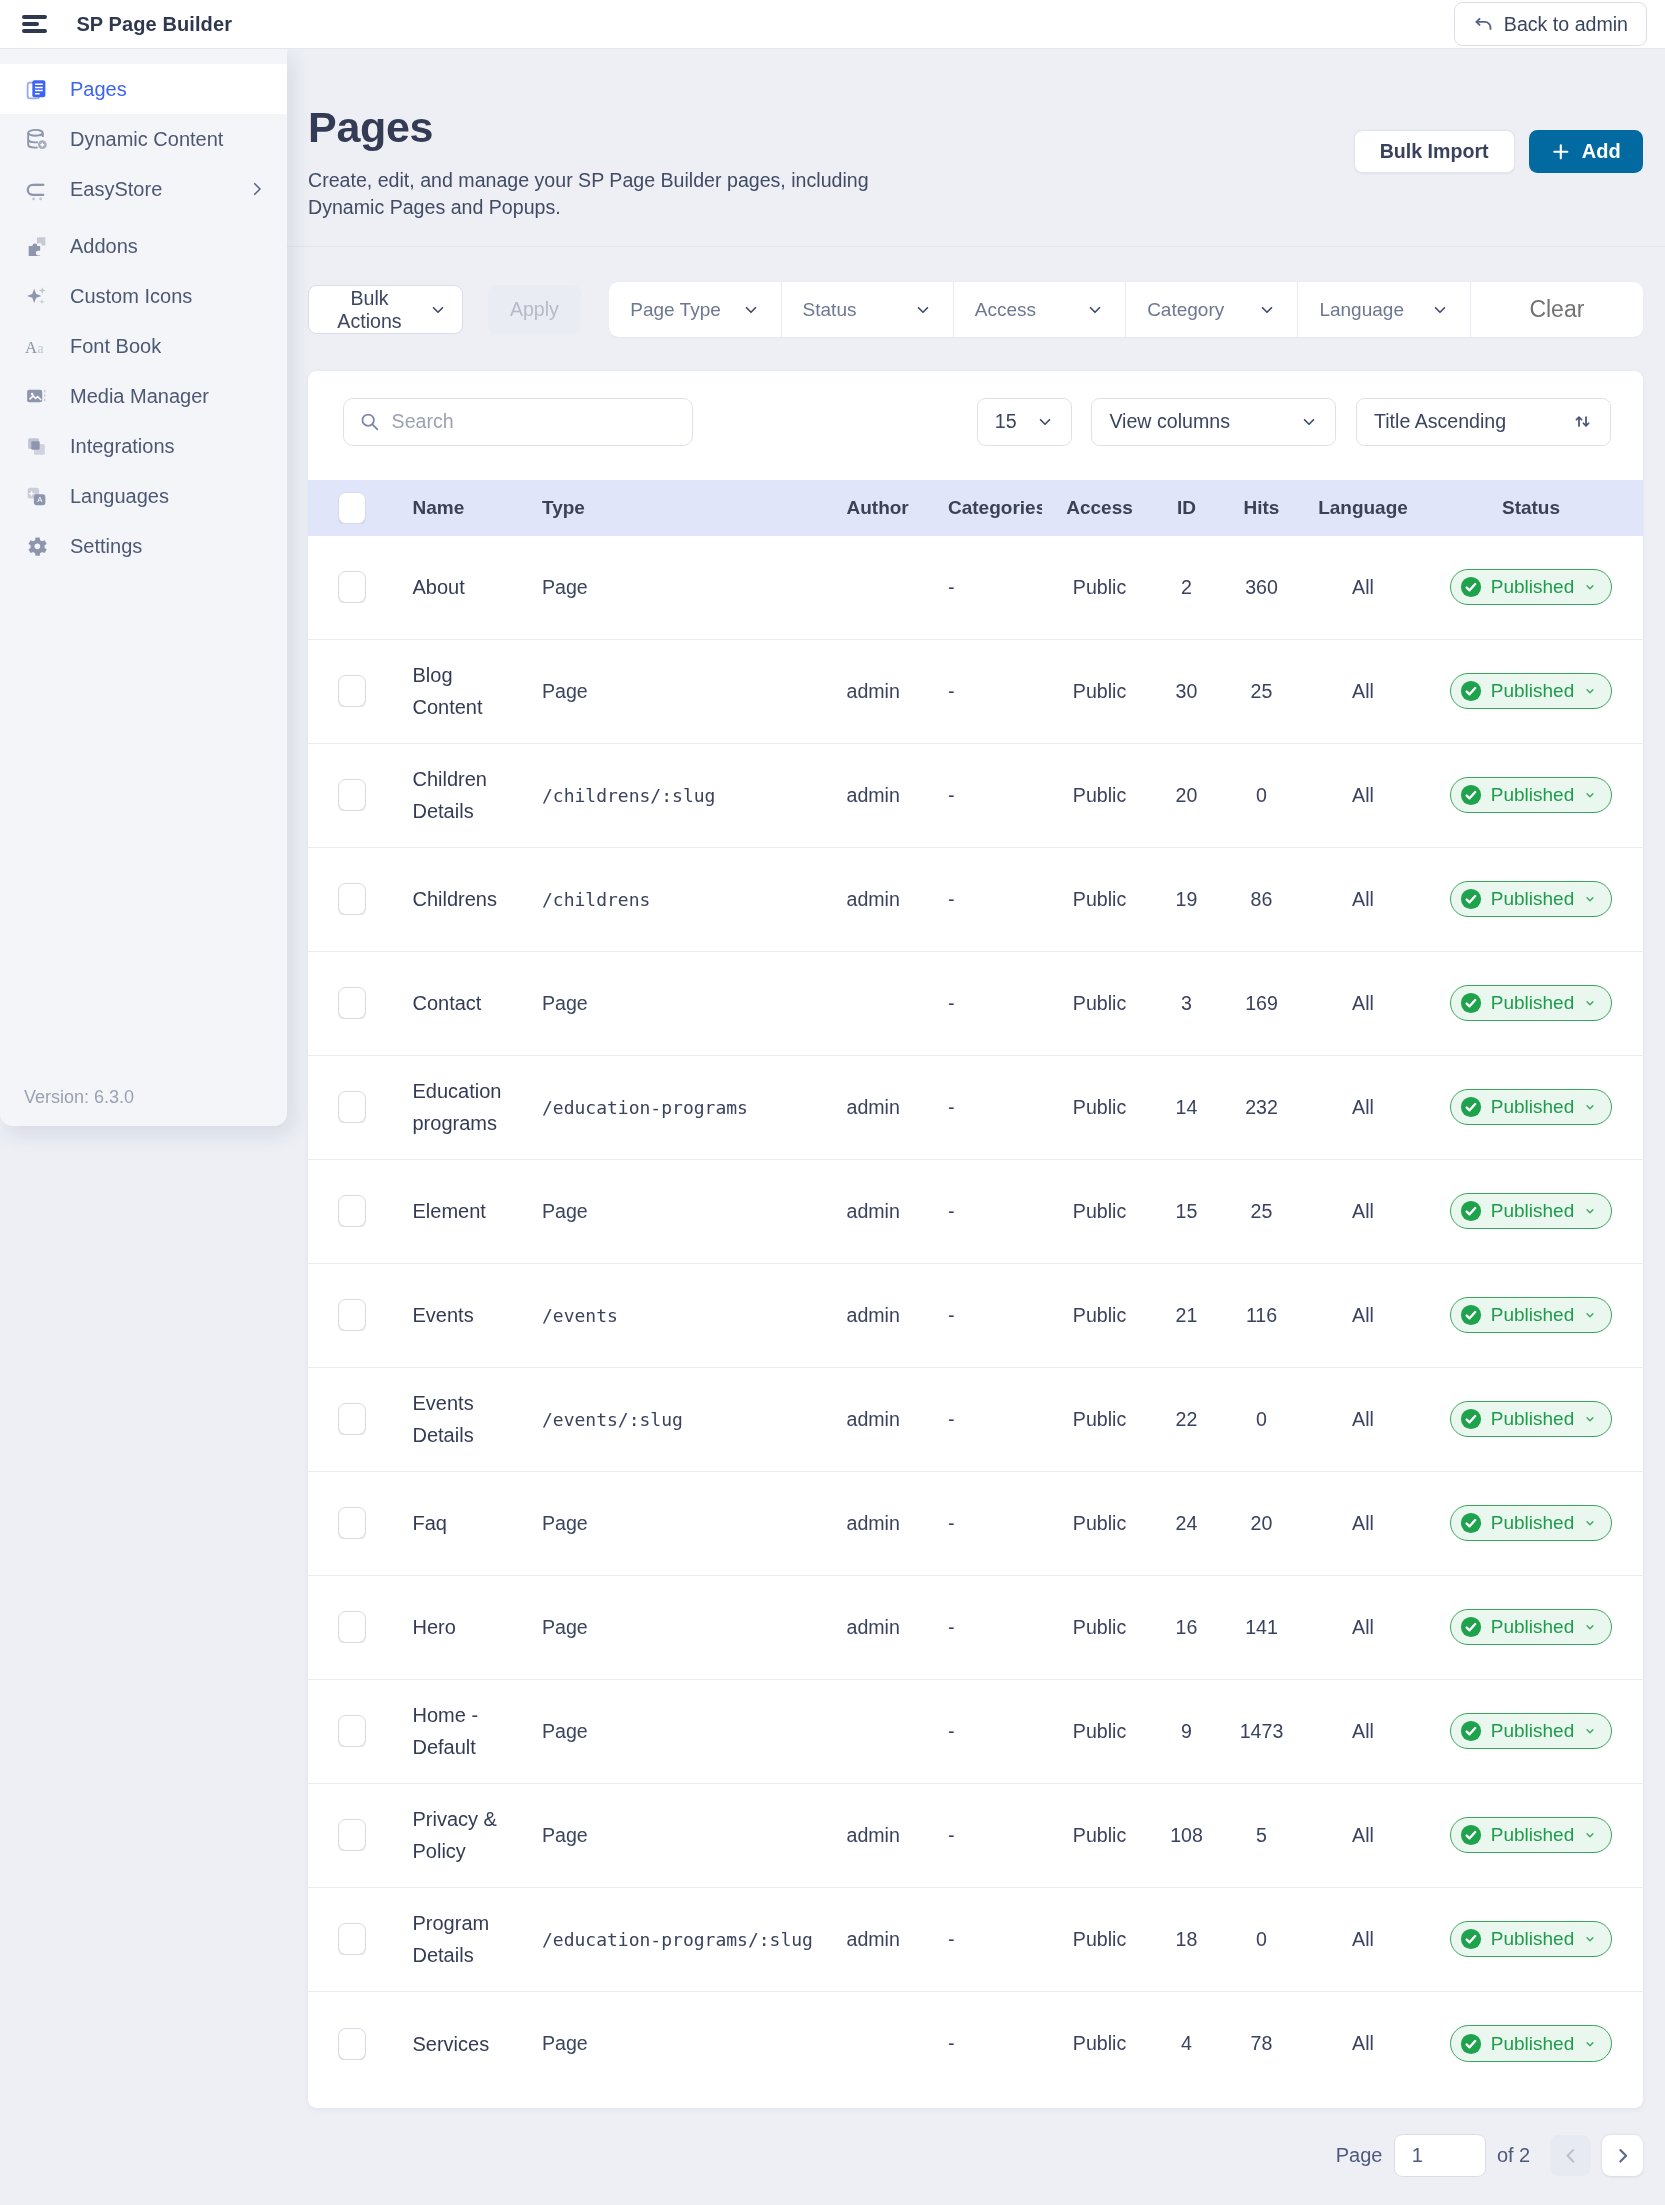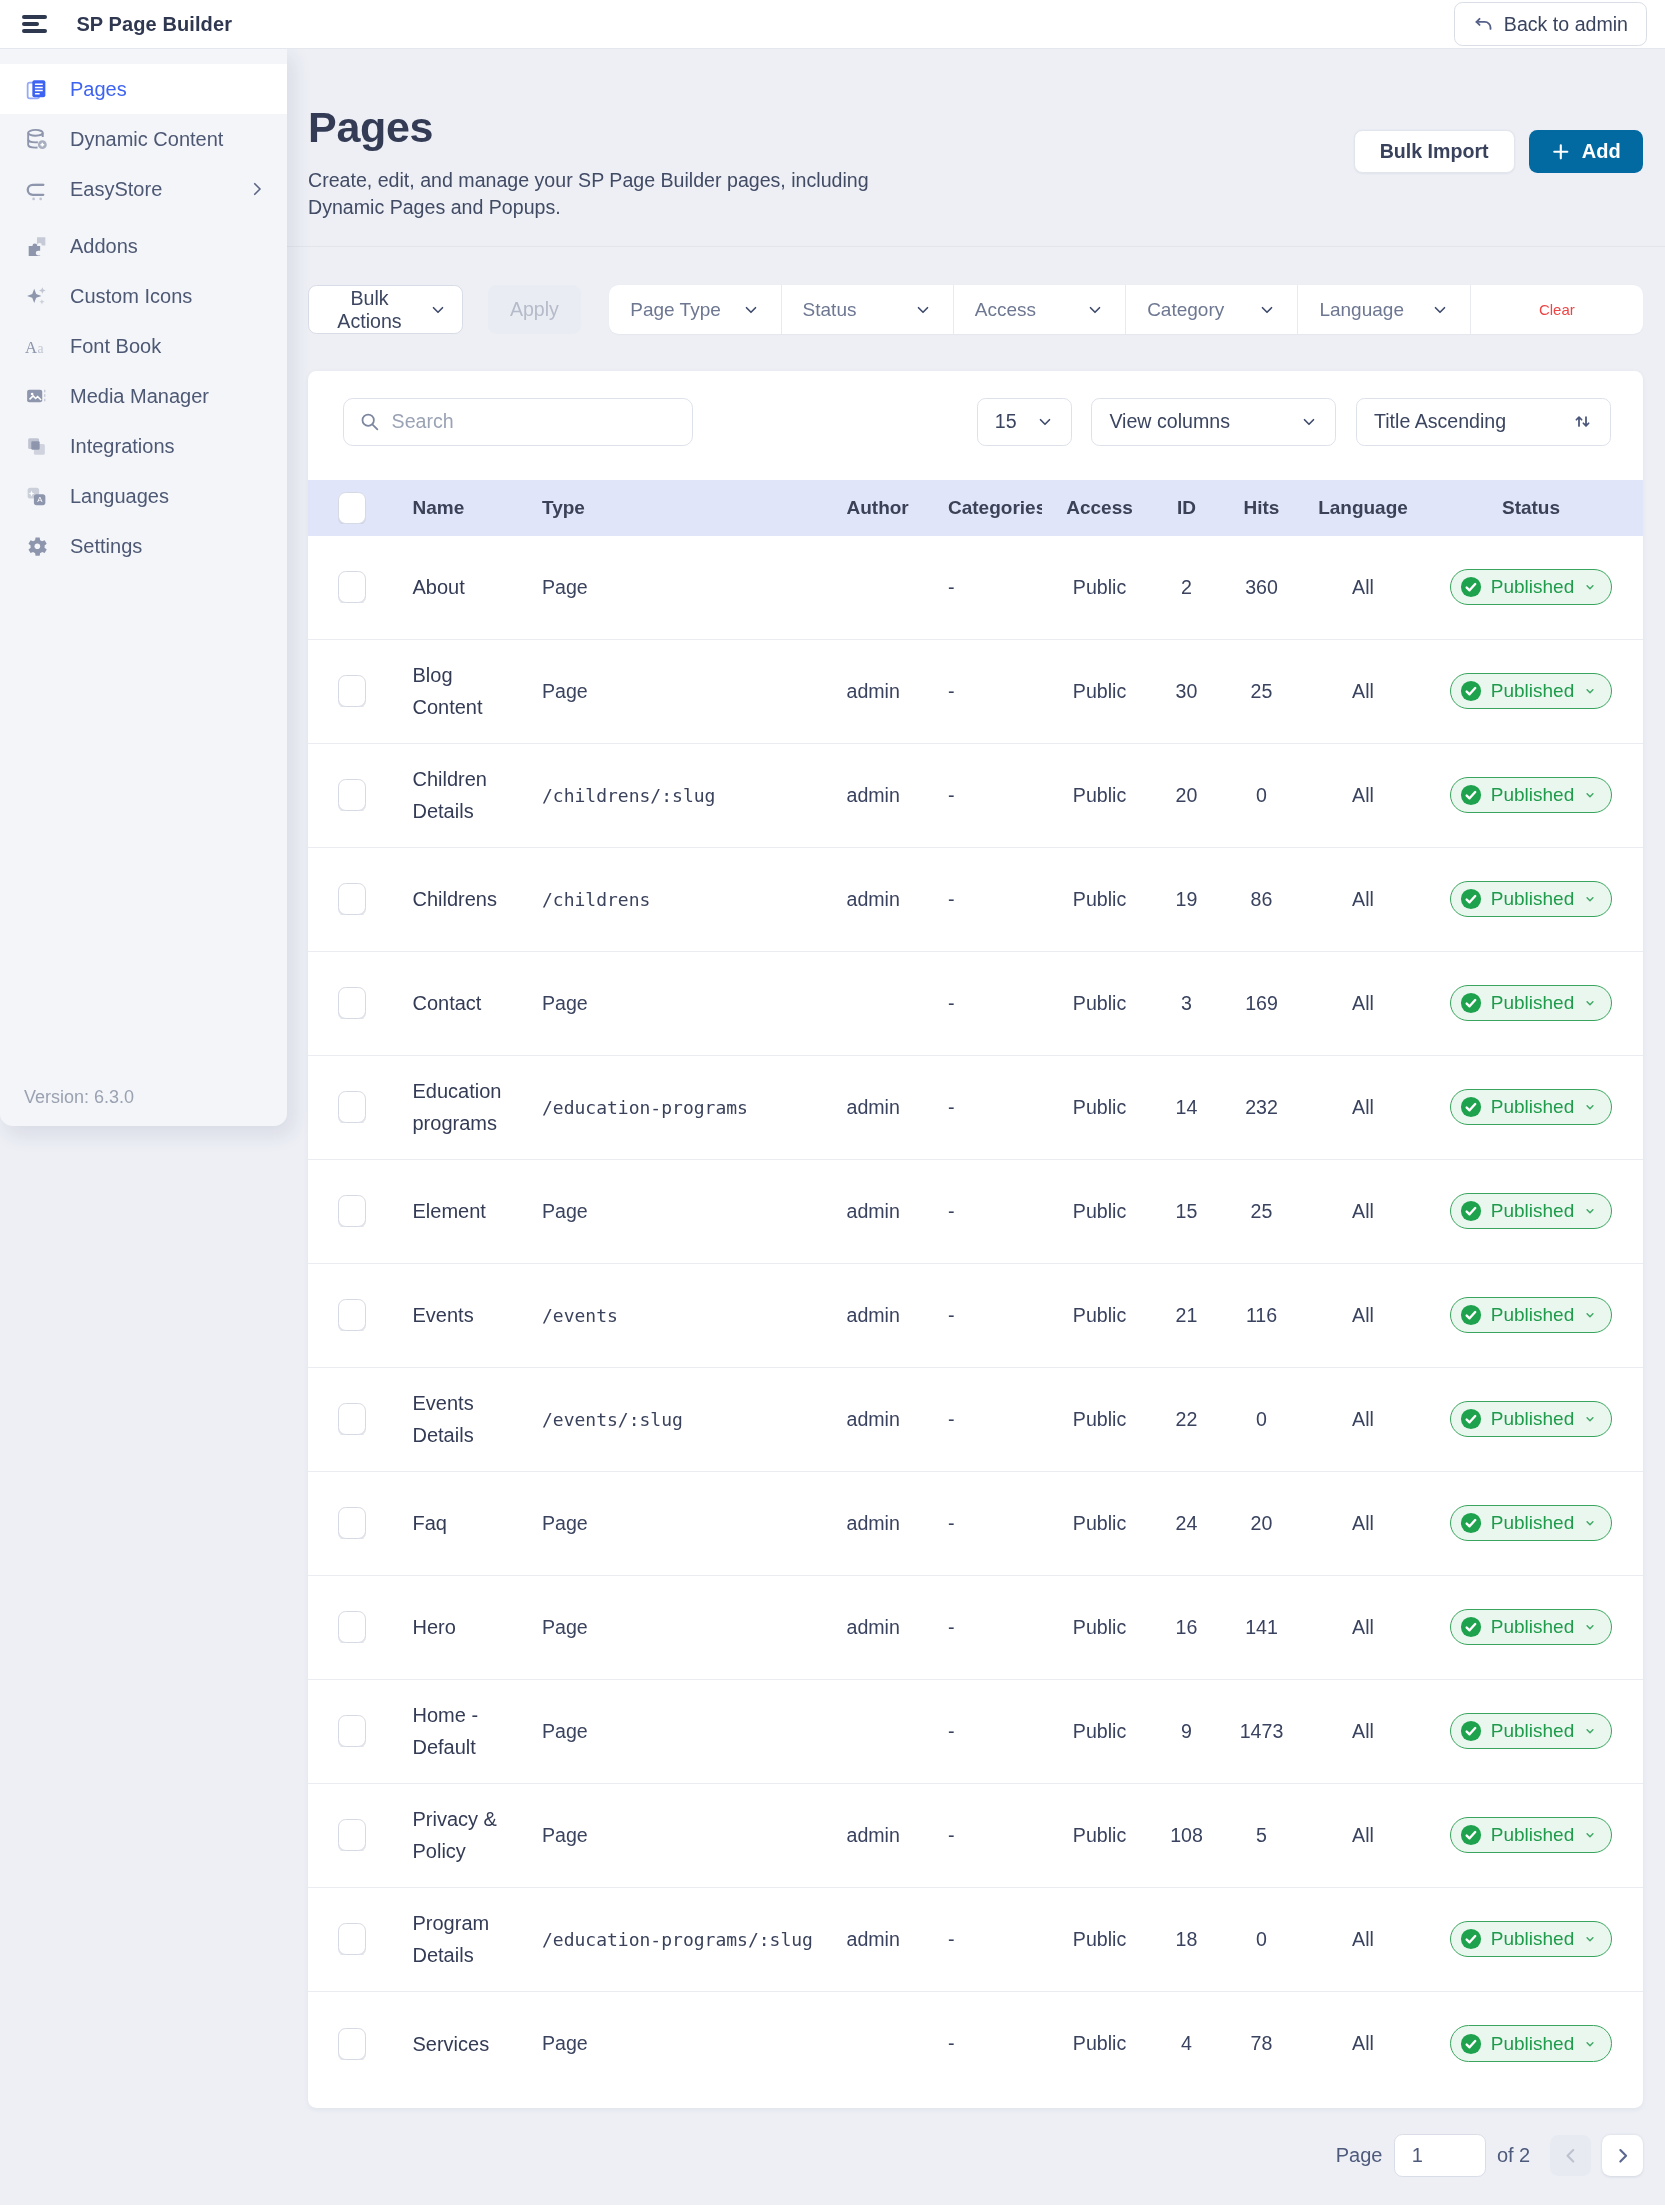--- a/index.html
+++ b/index.html
@@ -81,33 +81,33 @@
   .btn-bulk-actions {
     height:49px; padding:0 15px; background:#fff; border:1.4px solid #d8dce6; border-radius:8.4px;
     display:flex; align-items:center; gap:14px; cursor:pointer;
     font-family:inherit; font-size:19.6px; color:#3c4660; font-weight:500; width:155px; justify-content:center;
   }
   .btn-apply {
     margin-left:24.5px; height:49px; padding:0 22.4px; background:#e9ecf2; border:none; border-radius:8.4px;
     font-family:inherit; font-size:19.6px; color:#b5bbc9; font-weight:500; cursor:default;
   }
   .filter-group {
-    margin-left:28px; flex:1; height:49px; background:#fff; border-radius:9.8px;
+    margin-left:28px; flex:1; height:55px; background:#fff; border-radius:9.8px;
     display:flex; overflow:hidden; box-shadow:0 0.7px 1.4px rgba(30,40,70,.04);
   }
   .filter-selects { display:flex; flex:5; }
   .filter-select {
     flex:1; display:flex; align-items:center; justify-content:space-between;
     padding:0 21px; border-right:0.7px solid #e8eaf0; cursor:pointer;
   }
   .fs-label { font-size:19px; color:#6d7791; }
   .chev svg { width:18px; height:18px; stroke:#3f4b6d; fill:none; stroke-width:2.2; stroke-linecap:round; stroke-linejoin:round; }
   .filter-clear {
     flex:1; display:flex; align-items:center; justify-content:center;
-    background:none; border:none; font-family:inherit; font-size:15px; color:#ef4444; cursor:default;
+    background:none; border:none; font-family:inherit; font-size:23px; color:#737373; cursor:default;
   }
 
   
   .card {
     position:absolute; left:308px; top:371px; width:1335px;
     background:#fff; border-radius:8.4px; overflow:hidden;
     box-shadow:0 1.4px 5.6px rgba(30,40,70,.05);
     padding-bottom:12.6px;
   }
   .card-toolbar { display:flex; align-items:center; justify-content:space-between; padding:26.6px 32px 0 35px; }

